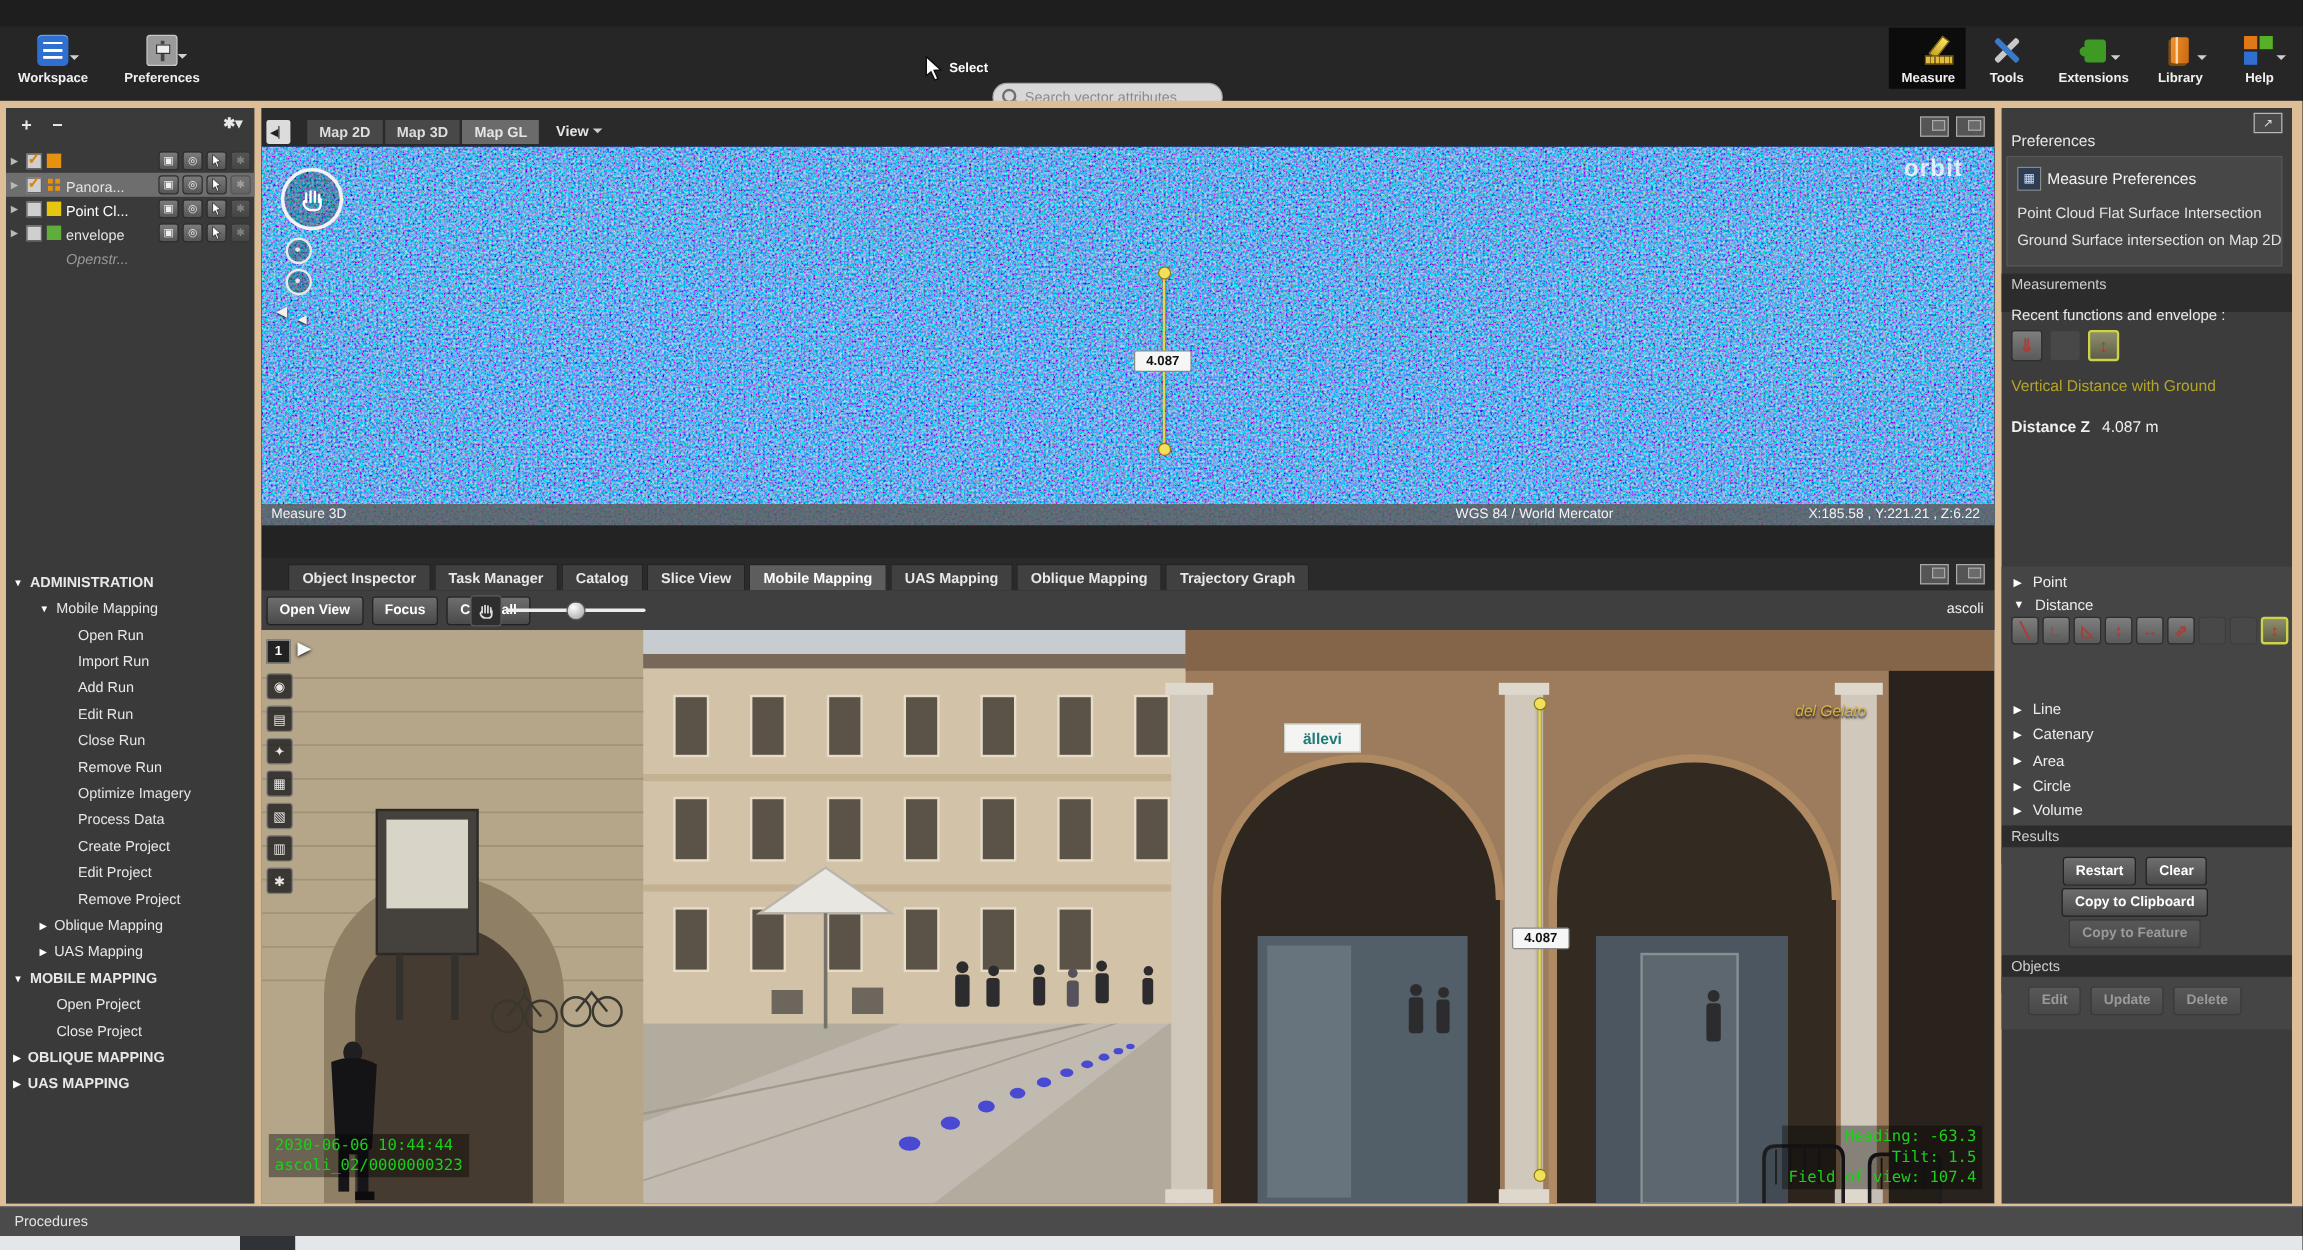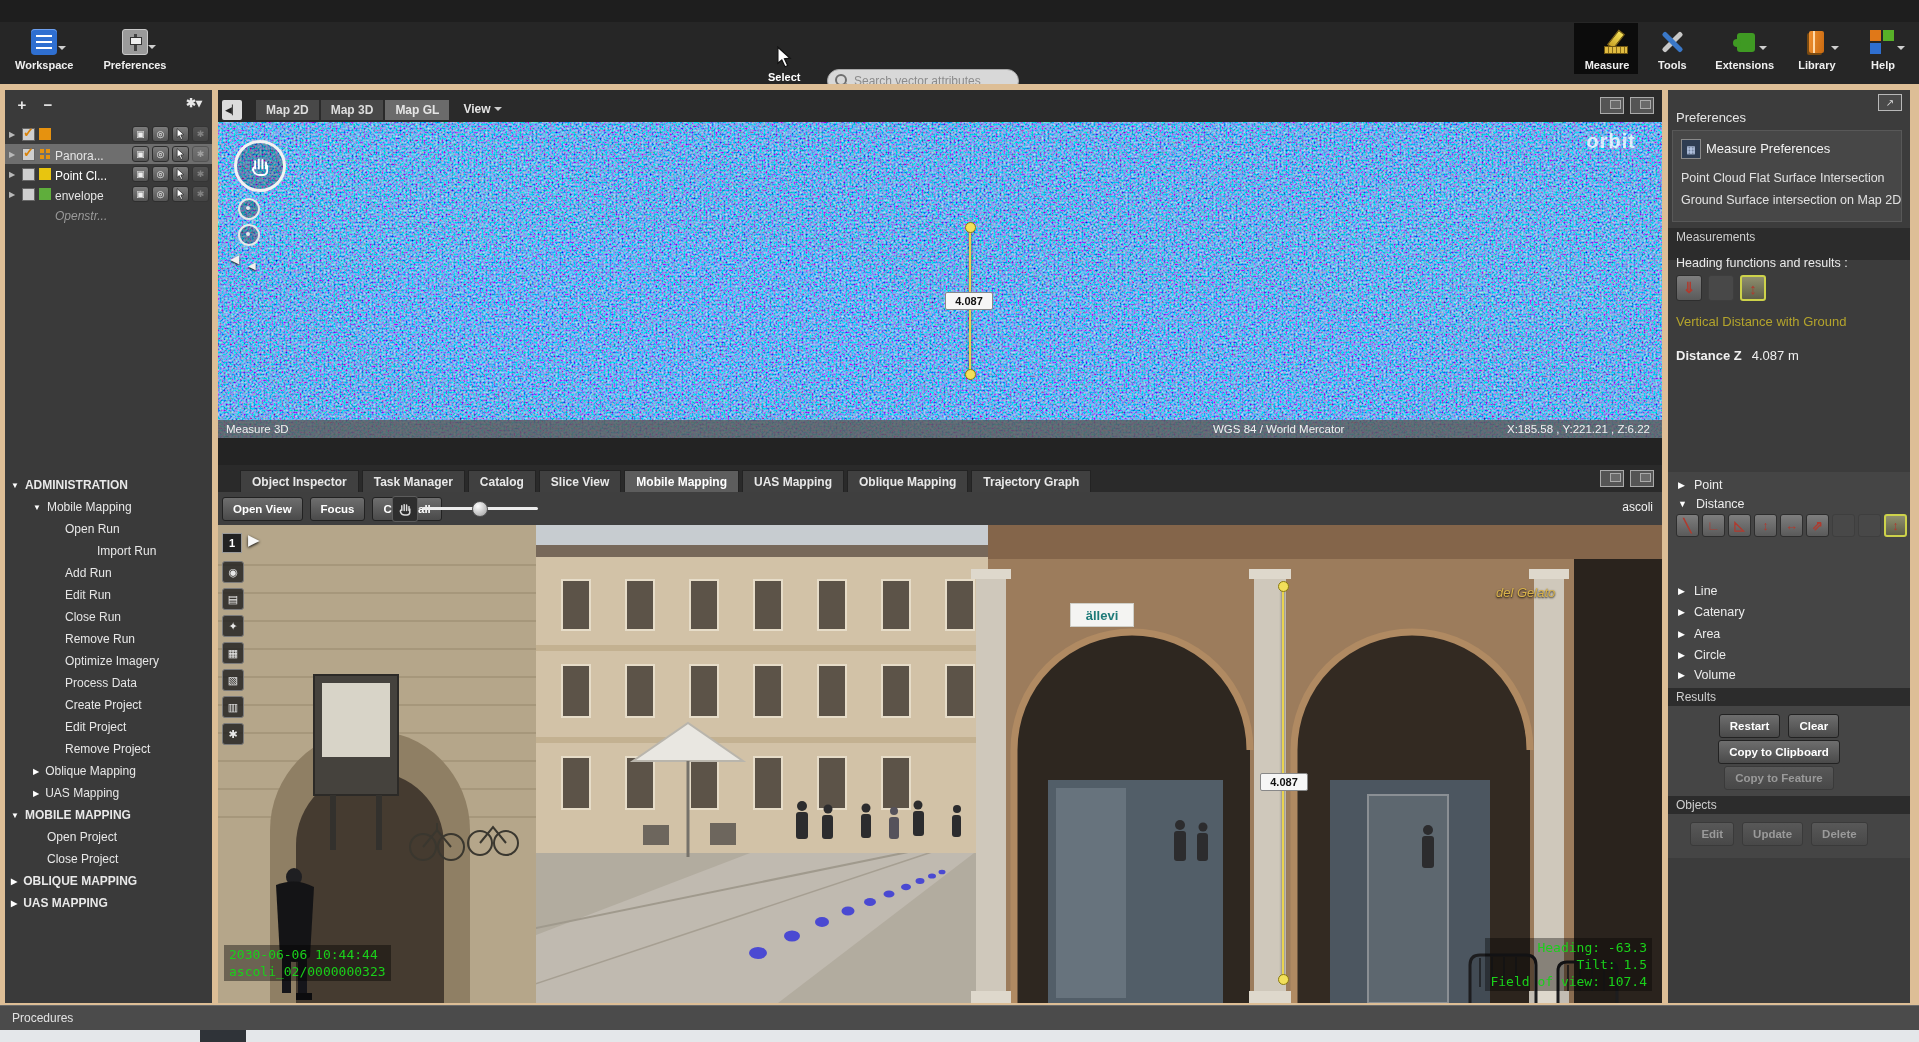--- a/index.html
+++ b/index.html
@@ -48,21 +48,21 @@
     background:#3f9a23;border-radius:3px;}
   .extensions-icon::after{content:"";position:absolute;left:1px;top:10px;width:8px;height:8px;
     border-radius:50%;background:#3f9a23;}
   .library-icon::before{content:"";position:absolute;left:5px;top:2px;width:15px;height:22px;
     background:linear-gradient(100deg,#f09030,#c96a10);border-radius:2px;box-shadow:-2px 2px 0 #7a4a10;}
   .library-icon::after{content:"";position:absolute;left:9px;top:2px;width:2px;height:22px;background:#ffd9a8;}
   .help-icon{background:
     linear-gradient(#e07818,#e07818) 0 1px/11px 11px no-repeat,
     linear-gradient(#58b028,#58b028) 13px 1px/11px 11px no-repeat,
     linear-gradient(#2f6fd0,#2f6fd0) 0 14px/11px 11px no-repeat;}
-  #select-btn{left:768px;top:24px;position:absolute;display:flex;flex-direction:column;
+  #select-btn{left:768px;top:24px;position:absolute;display:flex;flex-direction:row;
     align-items:center;gap:3px;color:#fff;}
   #select-label{font-size:11px;font-weight:bold;}
   #search-wrap{left:827px;top:47px;width:190px;height:22px;background:#d8d8d8;
     border:1px solid #a8a8a8;border-radius:12px;}
   #search-input{position:absolute;left:24px;top:1px;width:158px;height:18px;border:none;outline:none;
     background:transparent;font-size:12px;color:#333;font-family:"Liberation Sans",sans-serif;}
   #search-input::placeholder{color:#8b8b8b;}
   .mag{position:absolute;left:7px;top:4px;width:8px;height:8px;border:2px solid #6f6f6f;border-radius:50%;}
   .mag::after{content:"";position:absolute;left:8px;top:9px;width:6px;height:2px;background:#6f6f6f;
     transform:rotate(45deg);}
@@ -361,21 +361,21 @@
             <span class="arr">▼</span>
             <span>ADMINISTRATION</span>
           </div>
           <div class="titem" style="padding-left: 28px;">
             <span class="arr">▼</span>
             <span>Mobile Mapping</span>
           </div>
           <div class="titem" style="padding-left: 60px;">
             <span>Open Run</span>
           </div>
-          <div class="titem" style="padding-left: 92px;">
+          <div class="titem" style="padding-left: 60px;">
             <span>Import Run</span>
           </div>
           <div class="titem" style="padding-left: 60px;">
             <span>Add Run</span>
           </div>
           <div class="titem dis" style="padding-left: 60px;">
             <span>Edit Run</span>
           </div>
           <div class="titem dis" style="padding-left: 60px;">
             <span>Close Run</span>
@@ -722,21 +722,21 @@
     <div id="right-panel" class="abs">
       <span id="popout">↗</span>
       <div id="rp-title">Preferences</div>
       <div id="prefs-box">
         <span id="mp-icon">▦</span>
         <span id="mp-title">Measure Preferences</span>
         <div class="mp-line" style="top:40px">Point Cloud Flat Surface Intersection</div>
         <div class="mp-line" style="top:62px">Ground Surface intersection on Map 2D</div>
       </div>
       <div class="rp-h" style="top:138px">Measurements</div>
-      <div id="recent-label">Heading functions and results :</div>
+      <div id="recent-label">Recent functions and envelope :</div>
       <div id="recent-icons">
           <span class="mbtn">⇓</span>
           <span class="mbtn empty"></span>
           <span class="mbtn act">↕</span>
         </div>
       <div id="active-fn">Vertical Distance with Ground</div>
       <div id="dist-row">
         <b>Distance Z</b><span>4.087 m</span>
       </div>
 

